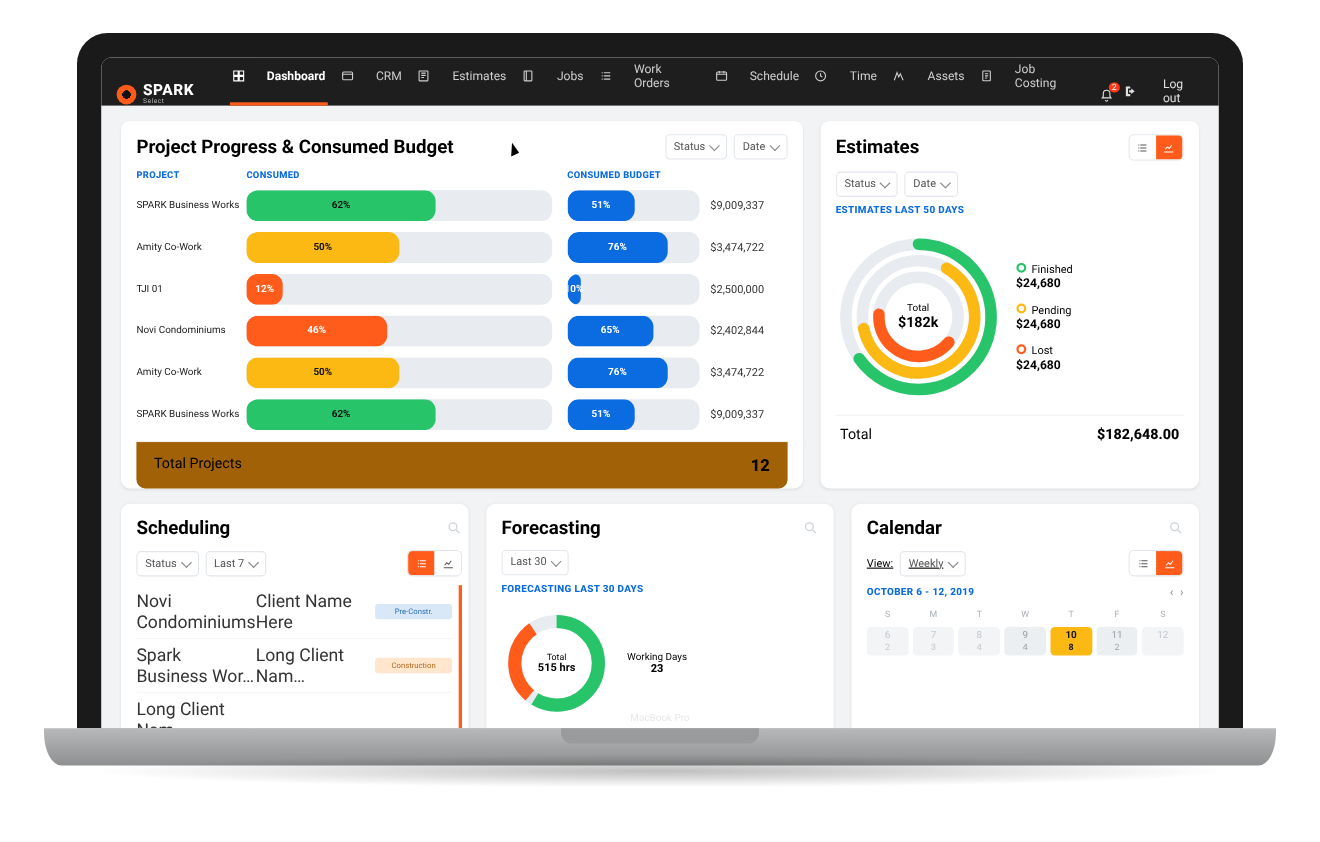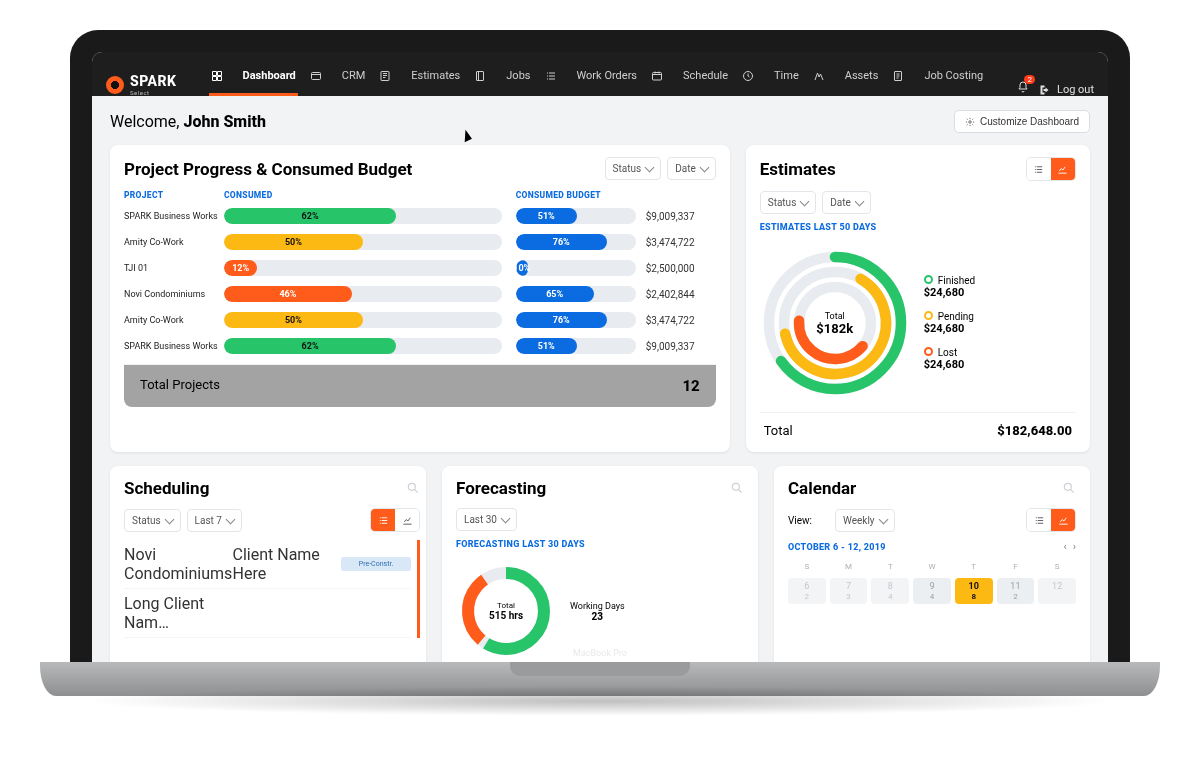--- a/index.html
+++ b/index.html
@@ -23,21 +23,21 @@
   .logo-text { font-size: 14px; color: #fff; line-height: 1; }
   .logo-sub { font-size: 6px; color: #bbb; display: block; font-weight: 400; }
   .nav-items { display: flex; gap: 14px; margin-left: 24px; }
   .nav-item { display: flex; align-items: center; gap: 20px; cursor: pointer; font-size: 11px; color: #cfcfcf; position: relative; padding: 14px 0; }
   .nav-item.active { color: #fff; font-weight: 700; }
   .nav-item.active::after { content: ""; position: absolute; bottom: 0; left: -2px; right: -2px; height: 3px; background: #ff5b1a; }
   .nav-icon { width: 12px; height: 12px; display: inline-block; }
   .spacer { flex: 1; }
   .bell { position: relative; cursor: pointer; }
   .bell-badge { position: absolute; top: -6px; right: -6px; background: #ff3b1a; color: #fff; font-size: 8px; border-radius: 6px; padding: 0 3px; }
-  .logout { display: flex; align-items: center; gap: 6px; cursor: pointer; font-size: 11px; }
+  .logout { display: flex; align-items: center; gap: 23px; cursor: pointer; font-size: 11px; }
 
   
   .content { padding: 14px 18px 0; height: calc(100% - 44px); overflow: hidden; }
   .welcome-row { display: flex; justify-content: space-between; align-items: center; margin-bottom: 12px; }
   .welcome { font-size: 16px; }
   .welcome b { font-weight: 800; }
   .customize-btn { font-size: 10px; border: 1px solid #d9dde2; background: #fff; border-radius: 5px; padding: 5px 10px; cursor: pointer; display: flex; align-items: center; gap: 5px; color: #333; }
 
   .grid-row { display: grid; grid-template-columns: 1fr 1fr 1fr; gap: 16px; margin-top: 14px; }
   .card { background: #fff; border-radius: 8px; box-shadow: 0 1px 3px rgba(0,0,0,.08); padding: 12px 14px; }
@@ -47,28 +47,28 @@
   .chev { width: 7px; height: 7px; border-right: 1.5px solid #888; border-bottom: 1.5px solid #888; transform: rotate(45deg); display: inline-block; margin-top: -2px; }
   .toggle-pair { display: inline-flex; border: 1px solid #e2e6eb; border-radius: 5px; overflow: hidden; }
   .toggle-btn { width: 24px; height: 22px; display: flex; align-items: center; justify-content: center; background: #fff; cursor: pointer; }
   .toggle-btn.active { background: #ff5b1a; color: #fff; }
   .sub-label { font-size: 9px; font-weight: 800; color: #0b6be0; letter-spacing: .3px; margin-bottom: 8px; }
 
   
   .pp-card .headers { display: grid; grid-template-columns: 100px 1fr 120px 80px; font-size: 8.5px; font-weight: 800; color: #0b6be0; letter-spacing: .3px; margin: 4px 0 8px; }
   .pp-row { display: grid; grid-template-columns: 100px 1fr 120px 80px; align-items: center; font-size: 10px; margin-bottom: 10px; }
   .proj-name { font-size: 9px; color: #222; line-height: 1.15; }
-  .bar { height: 16px; background: #e8ebef; border-radius: 10px; position: relative; overflow: hidden; }
+  .bar { height: 28px; background: #e8ebef; border-radius: 10px; position: relative; overflow: hidden; }
   .bar-fill { height: 100%; border-radius: 10px; display: flex; align-items: center; justify-content: center; font-size: 9px; font-weight: 700; color: #111; }
   .bar-fill.green { background: #27c46a; }
   .bar-fill.yellow { background: #fdb913; }
   .bar-fill.orange { background: #ff5b1a; color: #fff; }
   .bar-fill.blue { background: #0b6be0; color: #fff; }
   .budget-val { font-size: 10px; color: #333; text-align: left; }
-  .total-proj { display: flex; justify-content: space-between; padding: 12px 16px; background: #a3a3a3; border-radius: 0 0 8px 8px; font-size: 13px; margin-top: 8px; border-top: 1px solid #f0f2f4; }
+  .total-proj { display: flex; justify-content: space-between; padding: 12px 16px; background: #a16207; border-radius: 0 0 8px 8px; font-size: 13px; margin-top: 8px; border-top: 1px solid #f0f2f4; }
   .total-proj .num { font-weight: 800; font-size: 15px; }
 
   
   .est-body { display: flex; align-items: center; gap: 14px; padding: 8px 0 4px; }
   .ring-wrap { position: relative; width: 150px; height: 150px; }
   .ring-center { position: absolute; inset: 0; display: flex; flex-direction: column; align-items: center; justify-content: center; font-size: 9px; }
   .ring-center b { font-size: 13px; }
   .legend { display: flex; flex-direction: column; gap: 12px; font-size: 10px; }
   .legend-item .dot { width: 9px; height: 9px; border-radius: 50%; display: inline-block; margin-right: 5px; border: 2px solid; background: #fff; }
   .legend-item b { display: block; font-size: 11px; }
@@ -192,32 +192,20 @@
         <svg width="12" height="12" viewBox="0 0 24 24" fill="#e0e0e0">
             <path d="M3 3h8v4H7v10h4v4H3zM13 7l6 5-6 5v-3H9v-4h4z"></path>
           </svg>
         <span>Log out</span>
       </div>
     </div>
 
     <div class="cursor-ptr"></div>
 
     <div class="content">
-      <div class="welcome-row">
-        <div class="welcome">
-          <span>Welcome, </span><b>John Smith</b>
-        </div>
-        <button class="customize-btn">
-          <svg width="10" height="10" viewBox="0 0 24 24" fill="none" stroke="#555" stroke-width="2">
-              <circle cx="12" cy="12" r="3"></circle>
-              <path d="M12 2v3M12 19v3M4.2 4.2l2.1 2.1M17.7 17.7l2.1 2.1M2 12h3M19 12h3M4.2 19.8l2.1-2.1M17.7 6.3l2.1-2.1"></path>
-            </svg>
-          <span>Customize Dashboard</span>
-        </button>
-      </div>
 
       <div style="display:grid; grid-template-columns: 1.8fr 1fr; gap:16px;">
 
         <div class="card pp-card" style="padding-bottom:0;">
           <div class="card-header">
             <div class="card-title">Project Progress &amp; Consumed Budget</div>
             <div style="display:flex; gap:6px;">
               <div class="dropdown">
                   <span>Status</span>
                   <span class="chev"></span>
@@ -391,20 +379,25 @@
             </div>
           </div>
           <div style="border-right:3px solid #ff5b1a; padding-right:6px;">
             <div id="sched-rows">
                 <div class="sched-row">
                   <span>Novi Condominiums</span>
                   <span>Client Name Here</span>
                   <span class="stage-badge" style="background:#d9e8f7;color:#2b6fb0">Pre-Constr.</span>
                 </div>
                 <div class="sched-row">
+                  <span>Spark Business Wor…</span>
+                  <span>Long Client Nam…</span>
+                  <span class="stage-badge" style="background:#ffe6cc;color:#b56a1e">Construction</span>
+                </div>
+                <div class="sched-row">
                   <span>Long Client Nam…</span>
                 </div>
               </div>
           </div>
         </div>
 
         <div class="card">
           <div class="card-header">
             <div class="card-title">Forecasting</div>
             <svg width="14" height="14" viewBox="0 0 24 24" fill="none" stroke="#ccd1d7" stroke-width="2">
@@ -441,21 +434,21 @@
         </div>
 
         <div class="card">
           <div class="card-header">
             <div class="card-title">Calendar</div>
             <svg width="14" height="14" viewBox="0 0 24 24" fill="none" stroke="#ccd1d7" stroke-width="2">
                 <circle cx="10" cy="10" r="6"></circle>
                 <path d="M20 20l-5-5"></path>
               </svg>
           </div>
-          <div style="display:flex; gap:23px; align-items:center; margin-bottom:8px;">
+          <div style="display:flex; gap:6px; align-items:center; margin-bottom:8px;text-decoration:underline;">
             <span style="font-size:10px;">View:</span>
             <div class="dropdown">
                 <span>Weekly</span>
                 <span class="chev"></span>
               </div>
             <div class="spacer"></div>
             <div class="toggle-pair">
               <div class="toggle-btn">
                 <svg width="11" height="11" viewBox="0 0 24 24" stroke="#555" stroke-width="2">
                     <path d="M4 6h2M8 6h12M4 12h2M8 12h12M4 18h2M8 18h12"></path>

